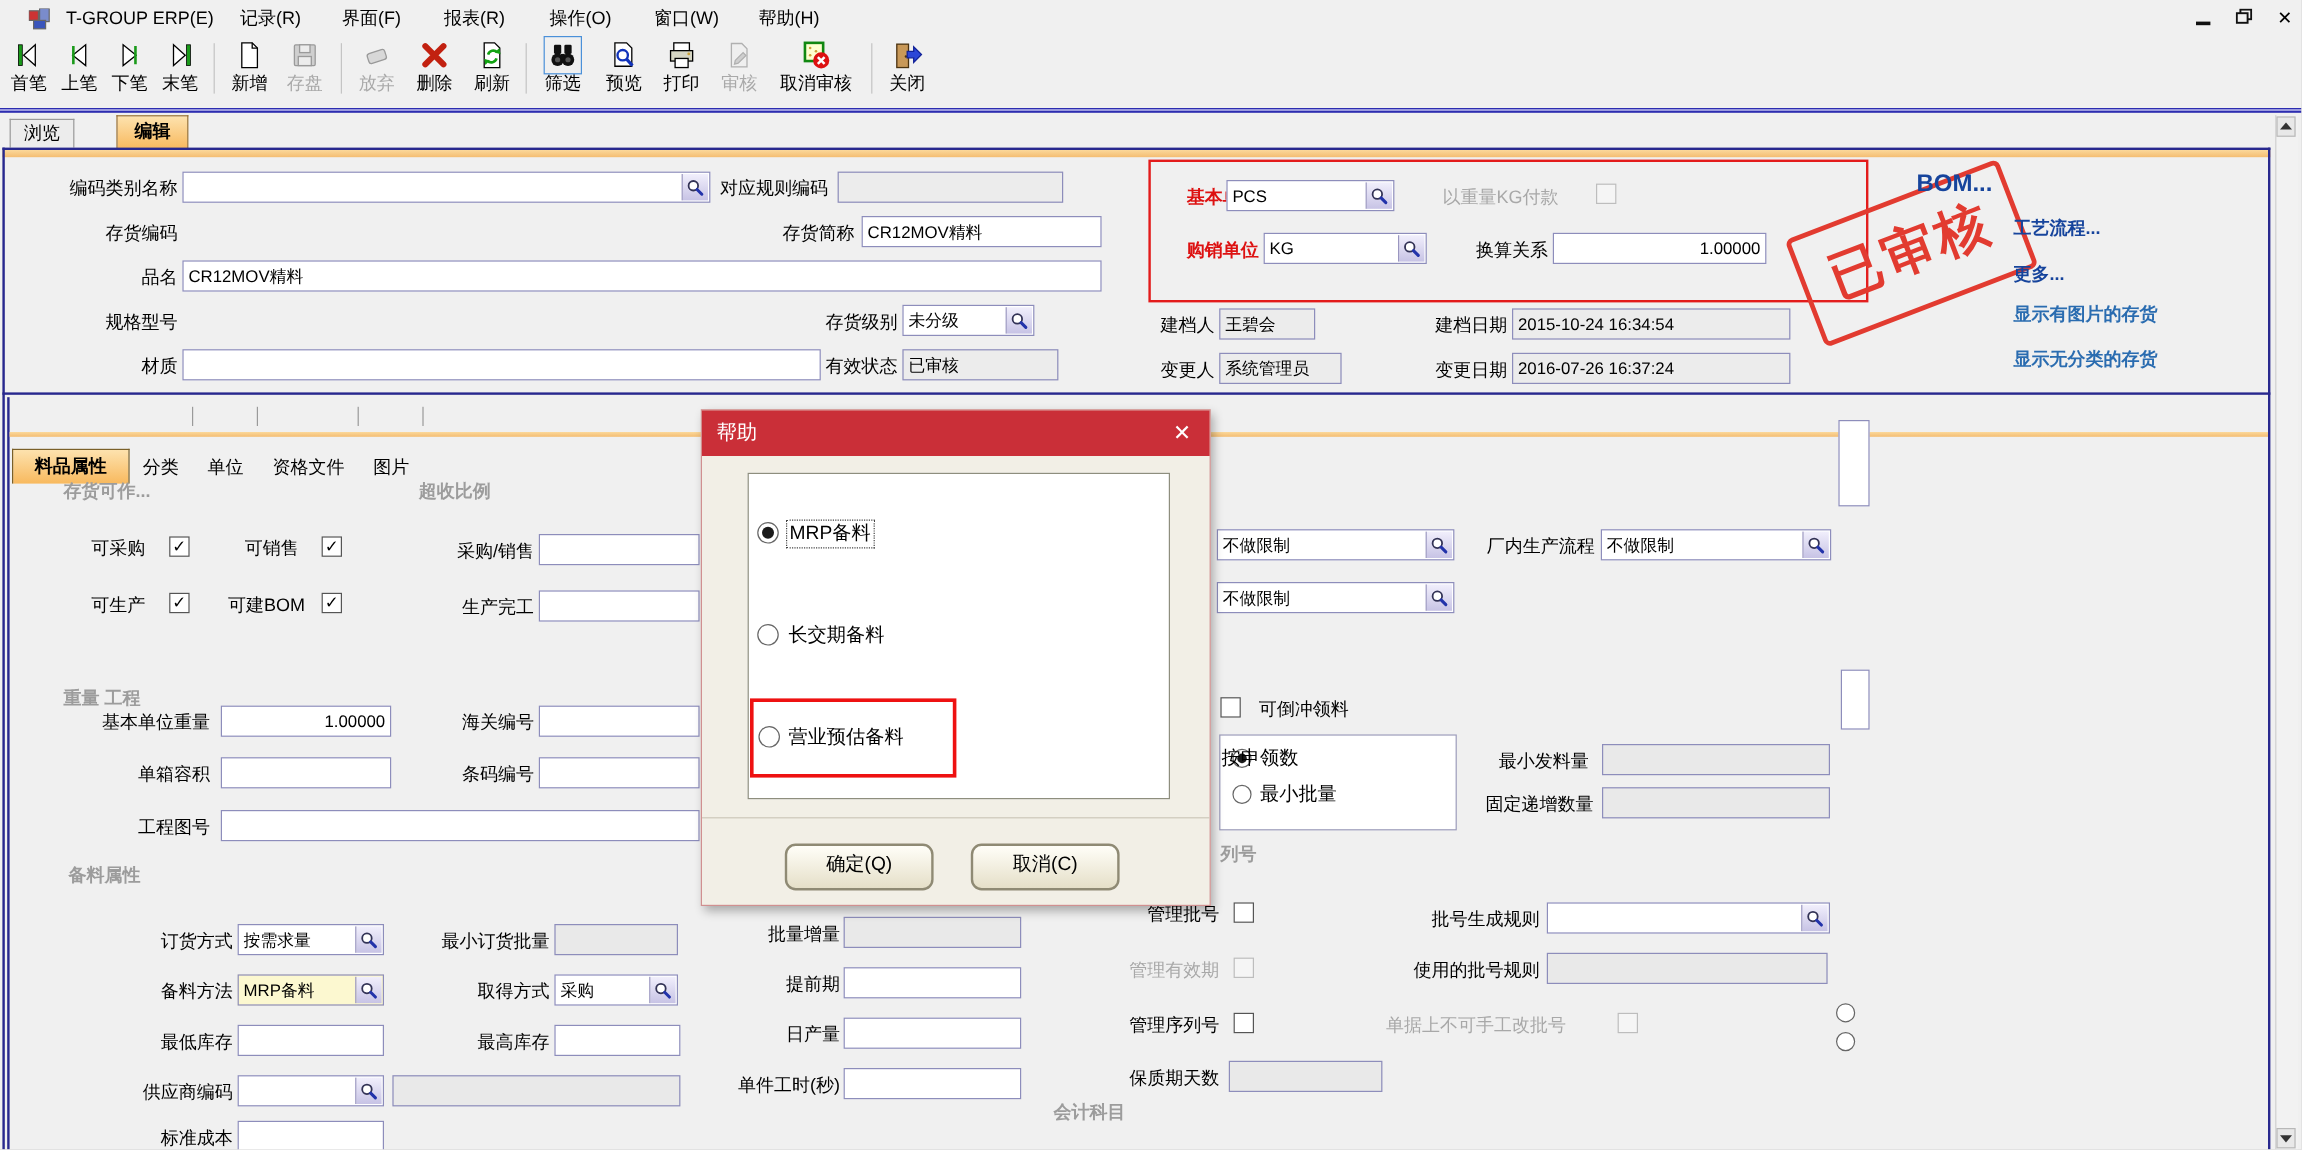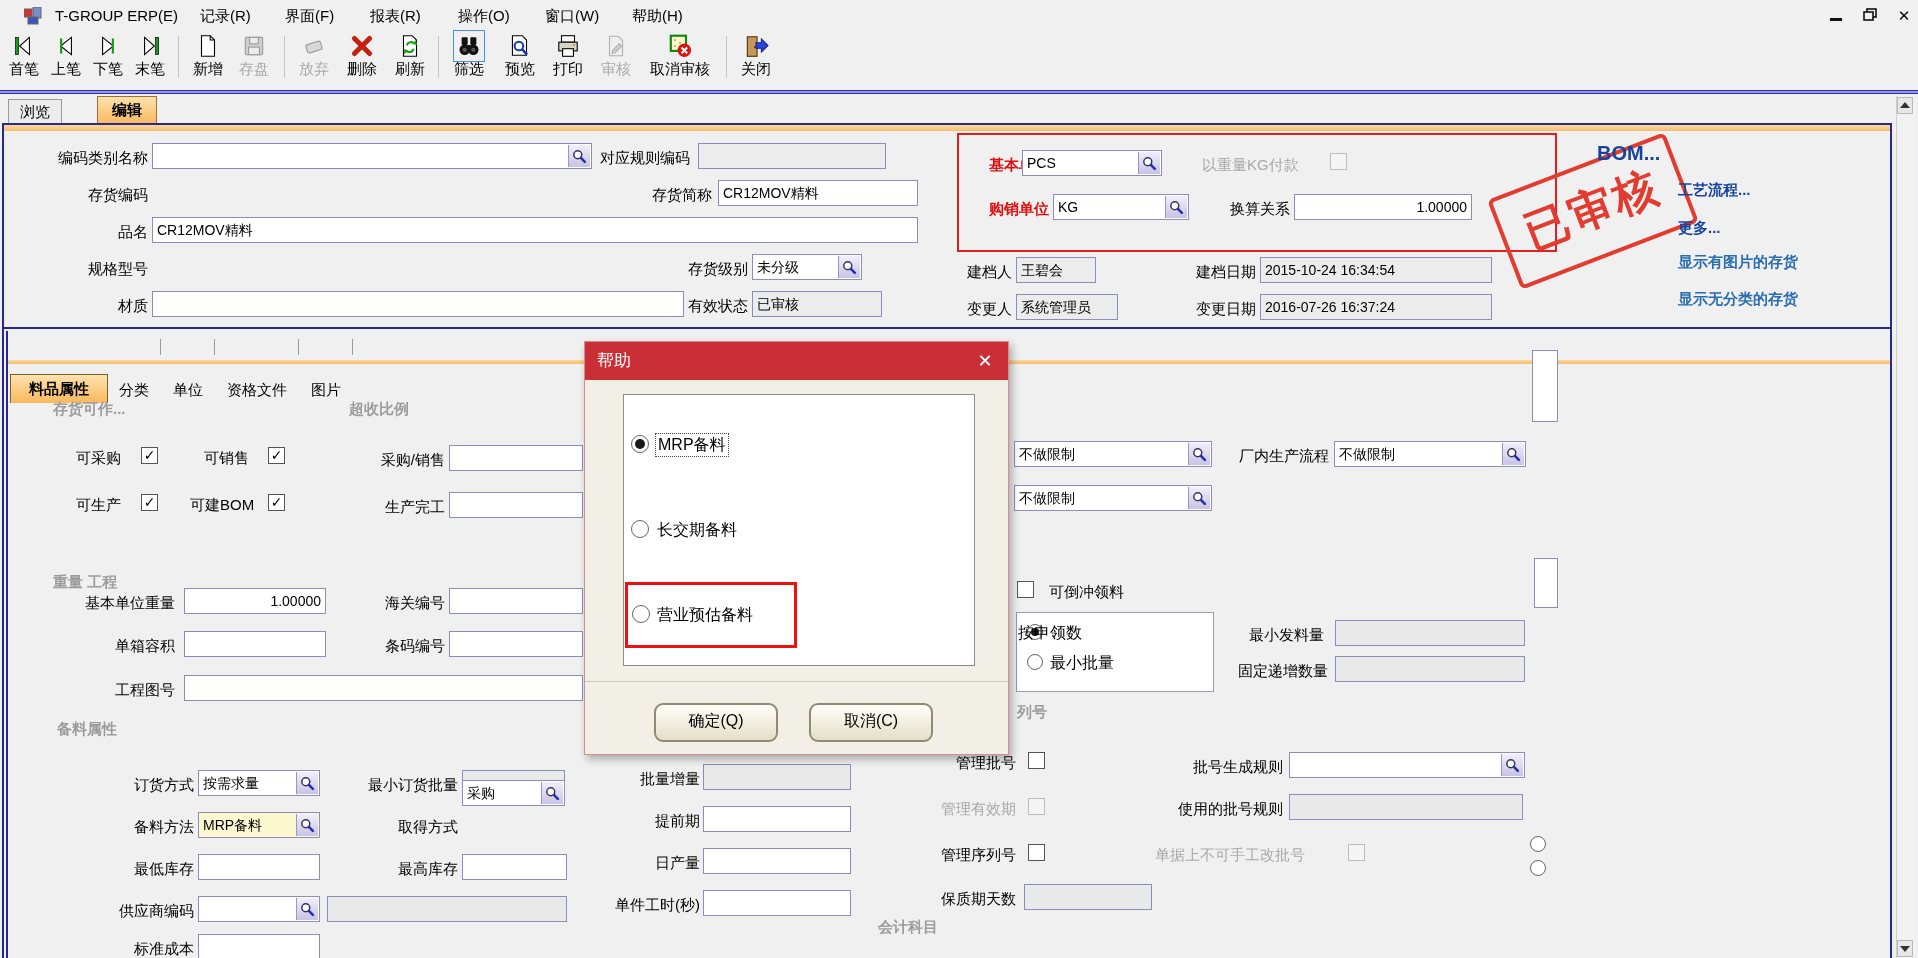--- a/index.html
+++ b/index.html
@@ -461,21 +461,21 @@
   <div class="inp lkw yellow" style="left:198px;top:812px;width:122px">
       <span class="val">MRP备料</span>
       <span class="lk">
         <svg width="15" height="15" viewBox="0 0 14 14">
           <circle cx="5.4" cy="5.4" r="3.7" fill="#fff" stroke="#333356" stroke-width="1.4"></circle>
           <line x1="8.3" y1="8.3" x2="12" y2="12" stroke="#2233aa" stroke-width="2.4" stroke-linecap="round"></line>
         </svg>
       </span>
     </div>
   <span class="lbl r" style="left:383px;top:816px;width:75px">取得方式</span>
-  <div class="inp lkw" style="left:462px;top:780px;width:103px">
+  <div class="inp lkw" style="left:462px;top:812px;width:103px">
       <span class="val">采购</span>
       <span class="lk">
         <svg width="15" height="15" viewBox="0 0 14 14">
           <circle cx="5.4" cy="5.4" r="3.7" fill="#fff" stroke="#333356" stroke-width="1.4"></circle>
           <line x1="8.3" y1="8.3" x2="12" y2="12" stroke="#2233aa" stroke-width="2.4" stroke-linecap="round"></line>
         </svg>
       </span>
     </div>
   <span class="lbl r" style="left:118px;top:858px;width:76px">最低库存</span>
   <div class="inp" style="left:198px;top:854px;width:122px">

